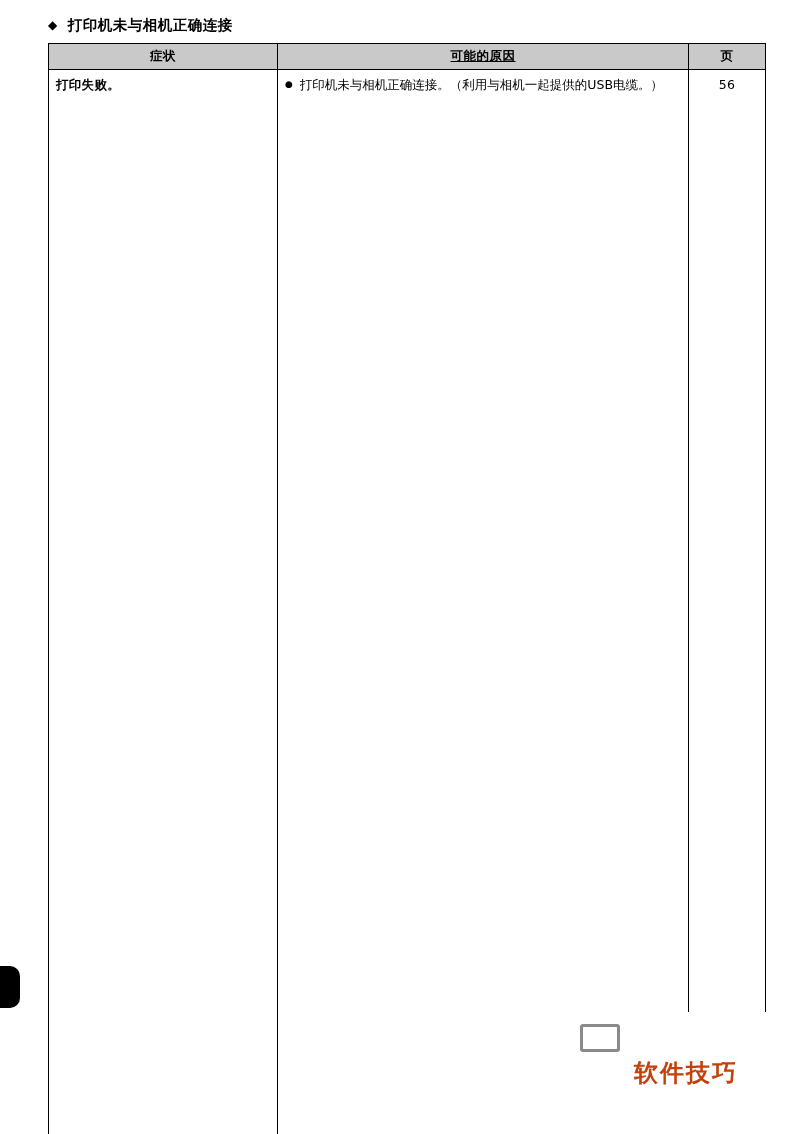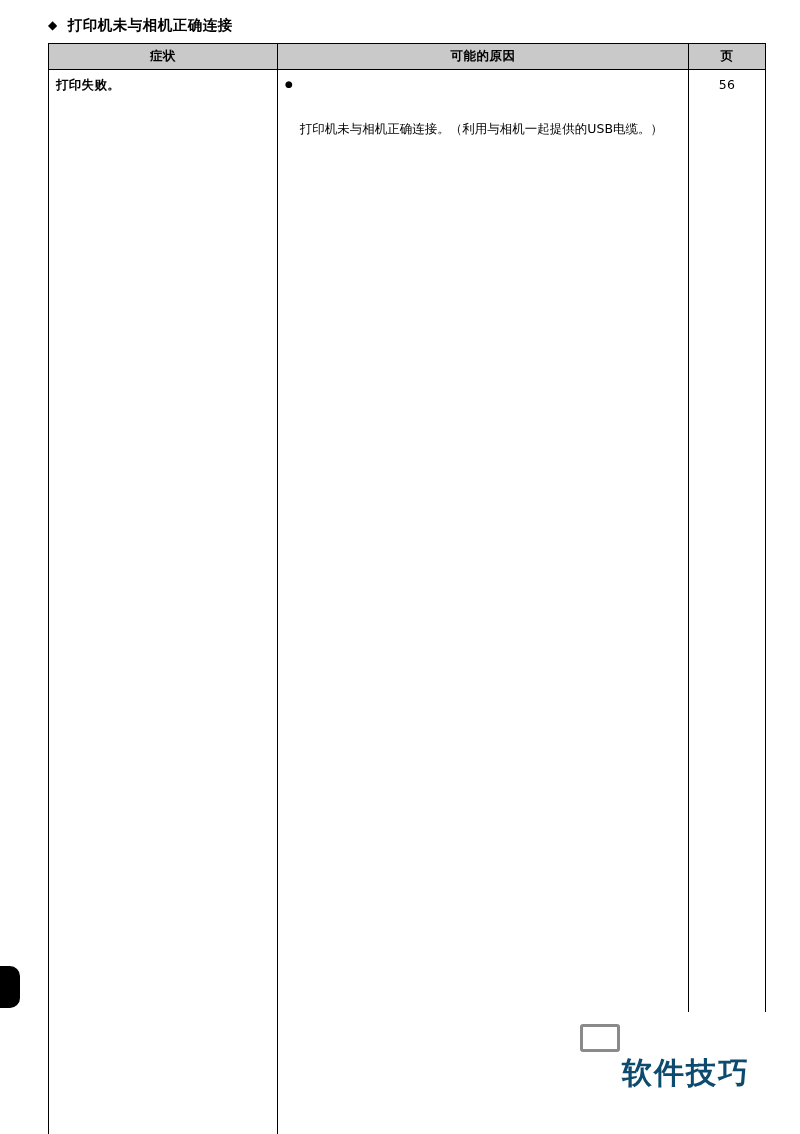--- a/index.html
+++ b/index.html
@@ -80,24 +80,23 @@
     align-items: flex-start;
   }
   .bullet {
     flex: 0 0 auto;
     font-size: 9px;
     line-height: 1.75;
     transform: translateY(1px);
   }
   .cause-text {
     flex: 1 1 auto;
-    margin-top: 44px;
   }
   .col-symptom { width: 224px; margin-left: 12px; }
-  .col-cause { width: 406px; }
+  .col-cause { width: 406px; text-decoration: underline; }
   .col-page { width: 72px; }
 
   
   .edge-tab {
     position: absolute;
     left: 0;
     top: 966px;
     width: 20px;
     height: 42px;
     background: #000;
@@ -111,23 +110,23 @@
     right: 0;
     bottom: 0;
     width: 228px;
     height: 122px;
     background: #ffffff;
     display: flex;
     align-items: center;
     justify-content: center;
   }
   .watermark-text {
-    font-size: 30px;
+    font-size: 24px;
     font-weight: bold;
-    color: #0c4a6e;
+    color: #c2410c;
     letter-spacing: 2px;
   }
   .wm-mark {
     position: absolute;
     left: 8px;
     top: 12px;
     width: 34px;
     height: 22px;
     border: 3px solid #8a8a8a;
     border-radius: 3px;

